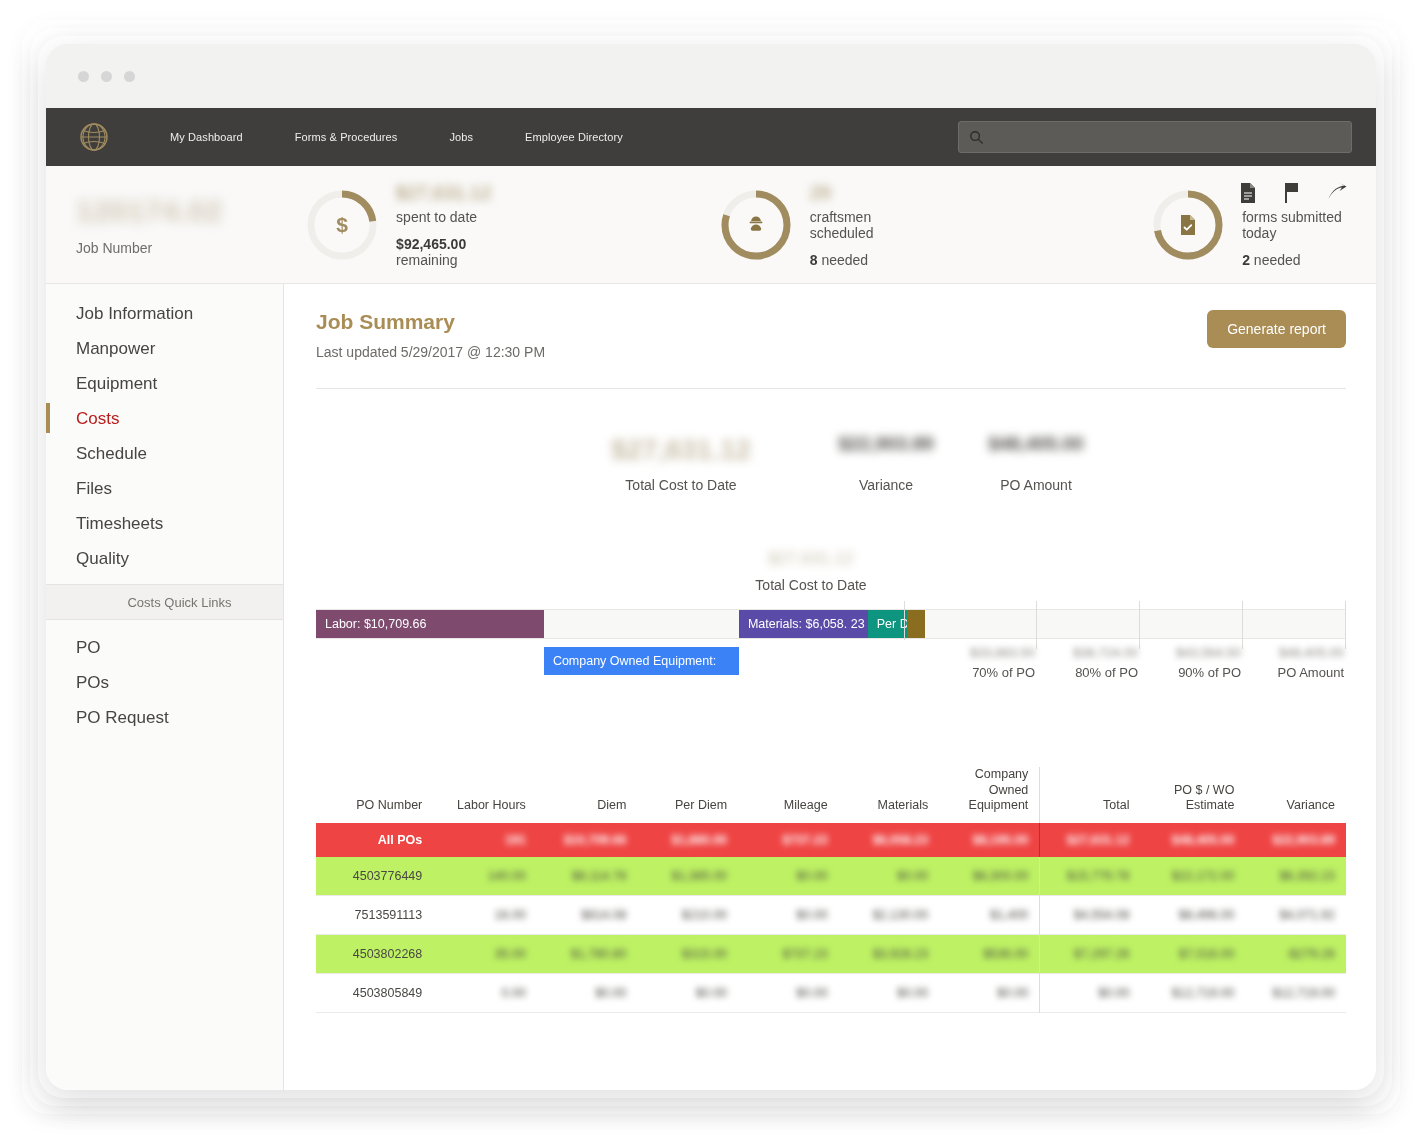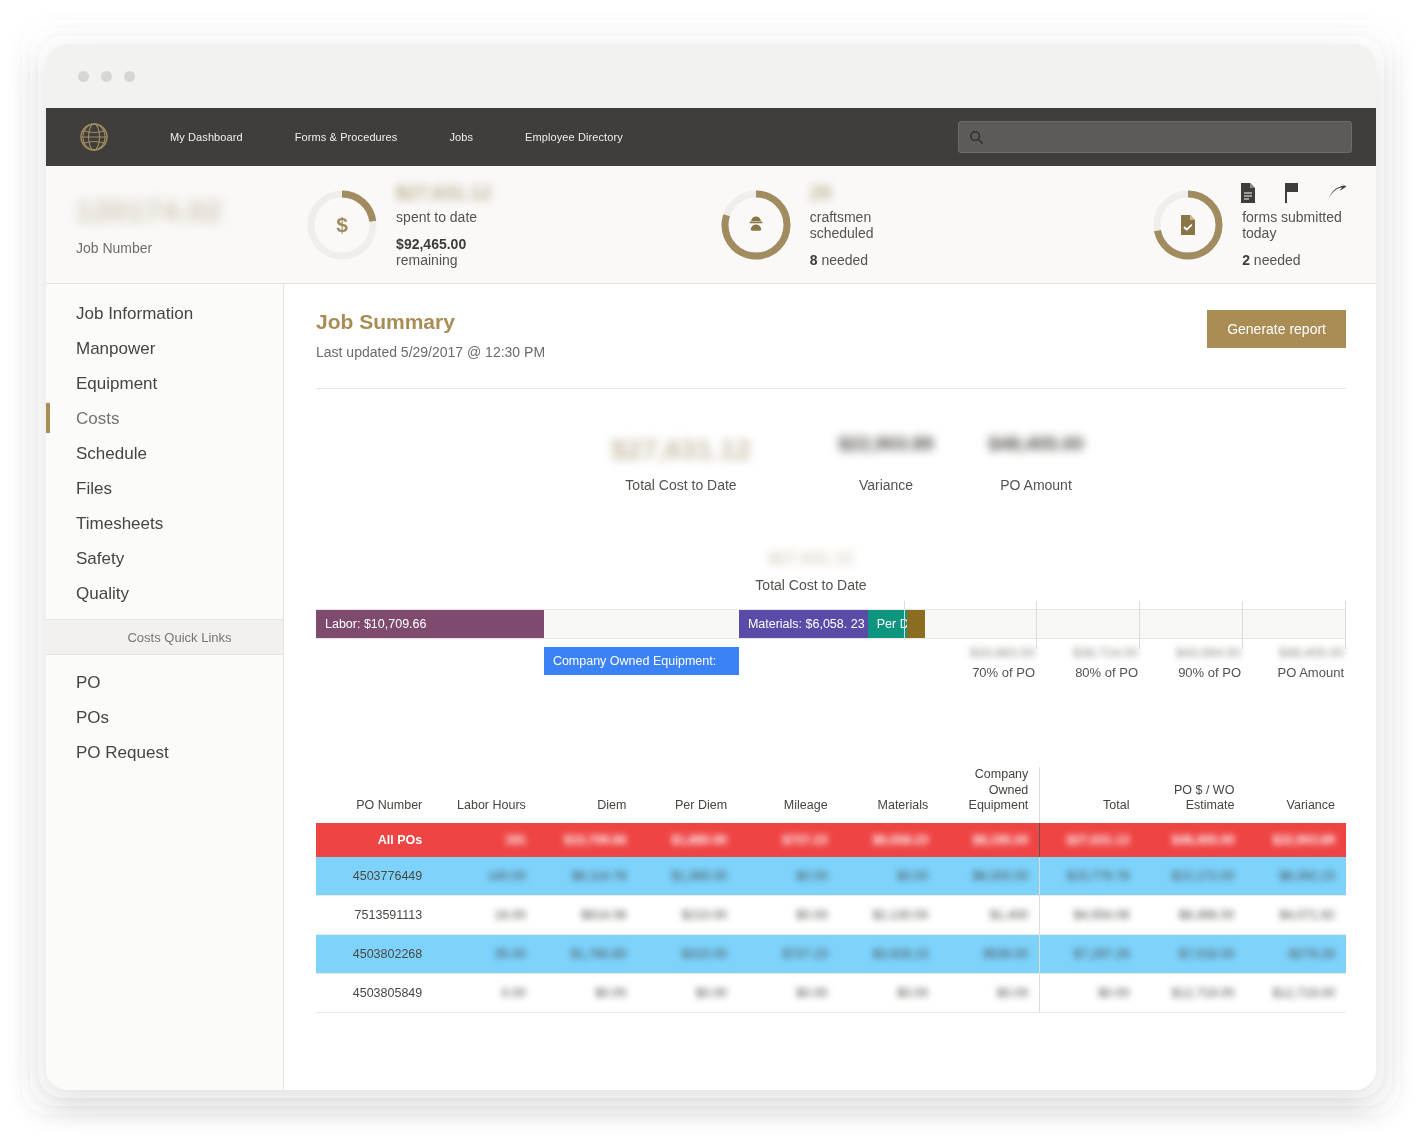--- a/index.html
+++ b/index.html
@@ -97,40 +97,40 @@
 
   .hdricons { position: absolute; right: 28px; top: 16px; display: flex; gap: 24px; }
   .hdricons span { cursor: pointer; }
 
   
   .body { display: flex; height: 806px; }
 
   .sidebar { width: 238px; background: #fbfbfa; border-right: 1px solid #e6e4e1; padding-top: 12px; }
   .snav { position: relative; height: 35px; display: flex; align-items: center; padding-left: 30px; cursor: pointer; }
   .snav span { font-size: 17px; color: #474542; }
-  .snav.active span { color: #737373; }
+  .snav.active span { color: #b91c1c; }
   .snav.active::before {
     content: ""; position: absolute; left: 0; top: 2px;
     width: 4px; height: 30px; background: #a98d55;
   }
   .sgroup {
     margin-top: 8px; height: 36px; display: flex; align-items: center;
     padding-left: 30px; background: #f2f1ef;
     border-top: 1px solid #e6e4e1; border-bottom: 1px solid #e6e4e1; justify-content: center;
   }
   .sgroup span { font-size: 13px; color: #77756f; }
   .sbottom { margin-top: 10px; }
 
   .main { flex: 1; background: #fff; padding: 26px 30px 0 32px; position: relative; }
 
   .mainhead { display: flex; justify-content: space-between; align-items: flex-start; }
   .mtitle { font-size: 21px; color: #a98d55; font-weight: 600; }
   .mupd { font-size: 14px; color: #6d6b67; margin-top: 10px; }
   .genbtn {
-    background: #a98d55; color: #fff; border: 0; border-radius: 0;
+    background: #a98d55; color: #fff; border: 0; border-radius: 6px;
     font-size: 14px; font-family: inherit; padding: 11px 20px; cursor: pointer;
   }
   .rule { height: 1px; background: #e8e6e3; margin-top: 28px; }
 
   
   .kpis { display: flex; align-items: flex-end; justify-content: center; margin-top: 44px; gap: 0; }
   .kpi { text-align: center; }
   .kpi .v { font-weight: 600; height: 34px; }
   .kpi .v.blur { filter: blur(5px); }
   .kpi .k { font-size: 14px; color: #55534f; margin-top: 9px; }
@@ -174,21 +174,21 @@
   table.po td {
     font-size: 12.5px; text-align: right; padding: 12px 11px 12px 0; color: #4a4844;
   }
   table.po td.first { padding-right: 14px; }
   .divcol { border-left: 1px solid #dedcd8; }
   tr.allpos { background: #ef4444; }
   tr.allpos td { color: #fff; font-weight: 600; padding: 10px 11px 10px 0; }
   tr.allpos td.first { padding-right: 14px; }
   tr.allpos td.divcol { border-left: 1px solid #5a5855; }
   tr.datarow { border-bottom: 1px solid #eceae7; }
-  tr.datarow.alt { background: #7dd3fc; }
+  tr.datarow.alt { background: #bef264; }
   .blurcell { filter: blur(3.2px); }
   .neg { color: #e8433f; }
 </style>
 </head>
 <body>
 
 <div id="stage">
   <div class="shadow-layer sl1"></div>
   <div class="shadow-layer sl2"></div>
   <div class="shadow-layer sl3"></div>
@@ -339,23 +339,20 @@
             <span>Costs</span>
           </div>
           <div class="snav">
             <span>Schedule</span>
           </div>
           <div class="snav">
             <span>Files</span>
           </div>
           <div class="snav">
             <span>Timesheets</span>
-          </div>
-          <div class="snav">
-            <span>Safety</span>
           </div>
           <div class="snav">
             <span>Quality</span>
           </div>
 
           <div class="sgroup">
             <span>Costs Quick Links</span>
           </div>
 
           <div class="sbottom">

